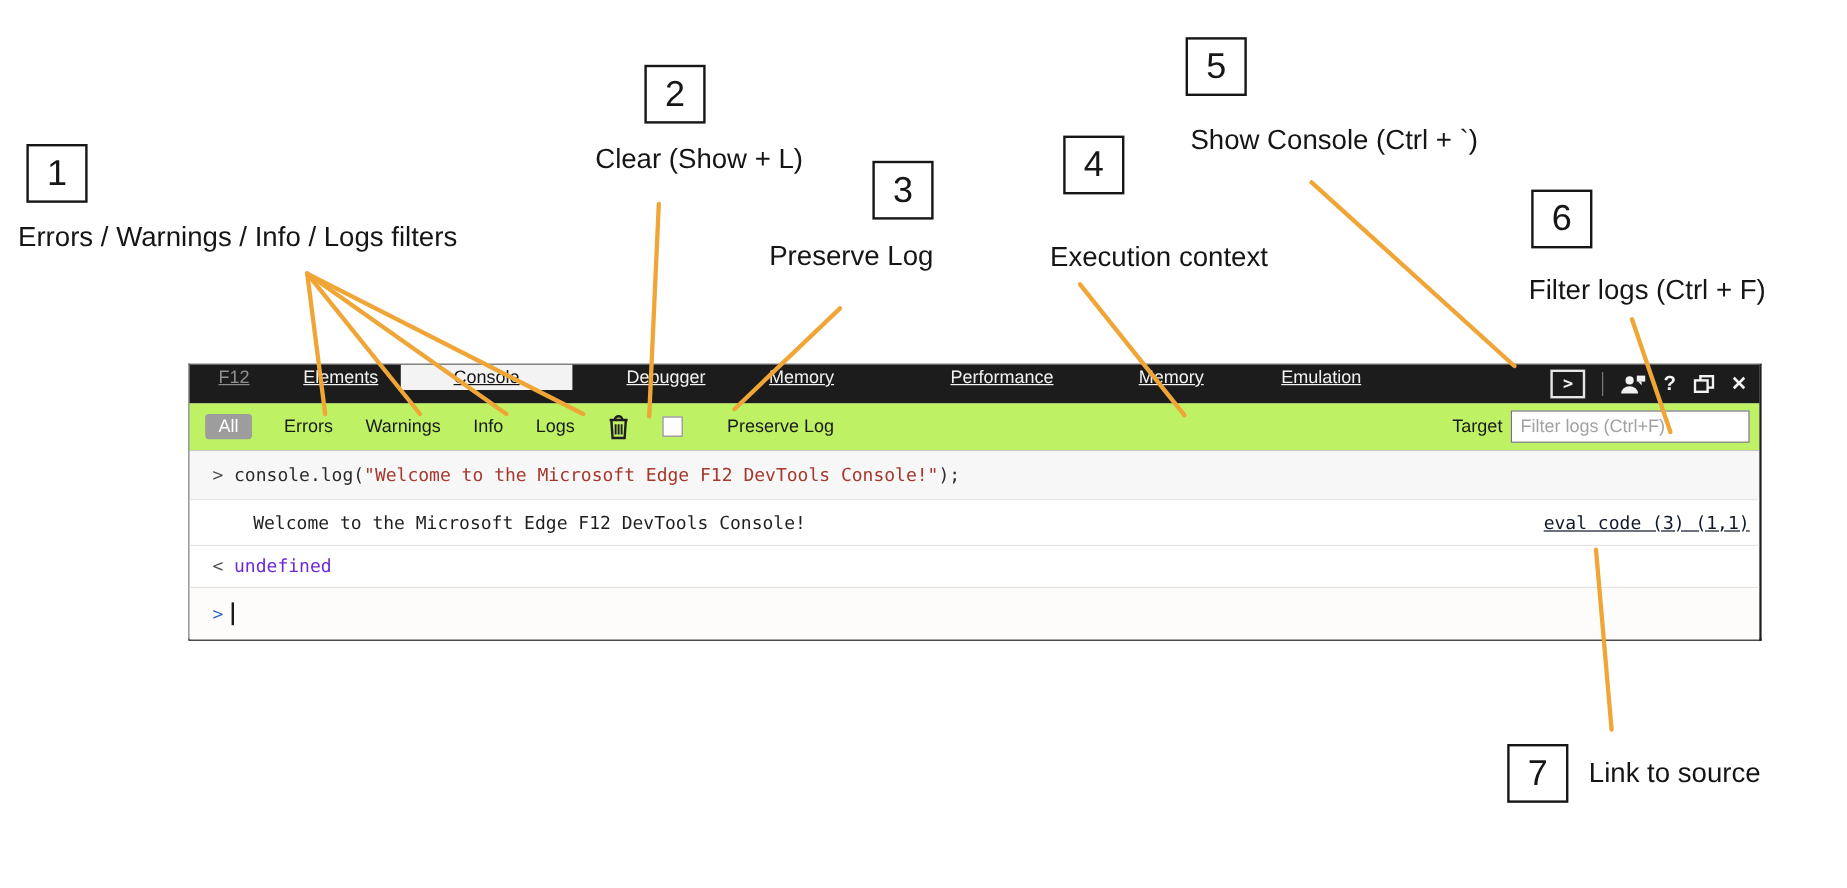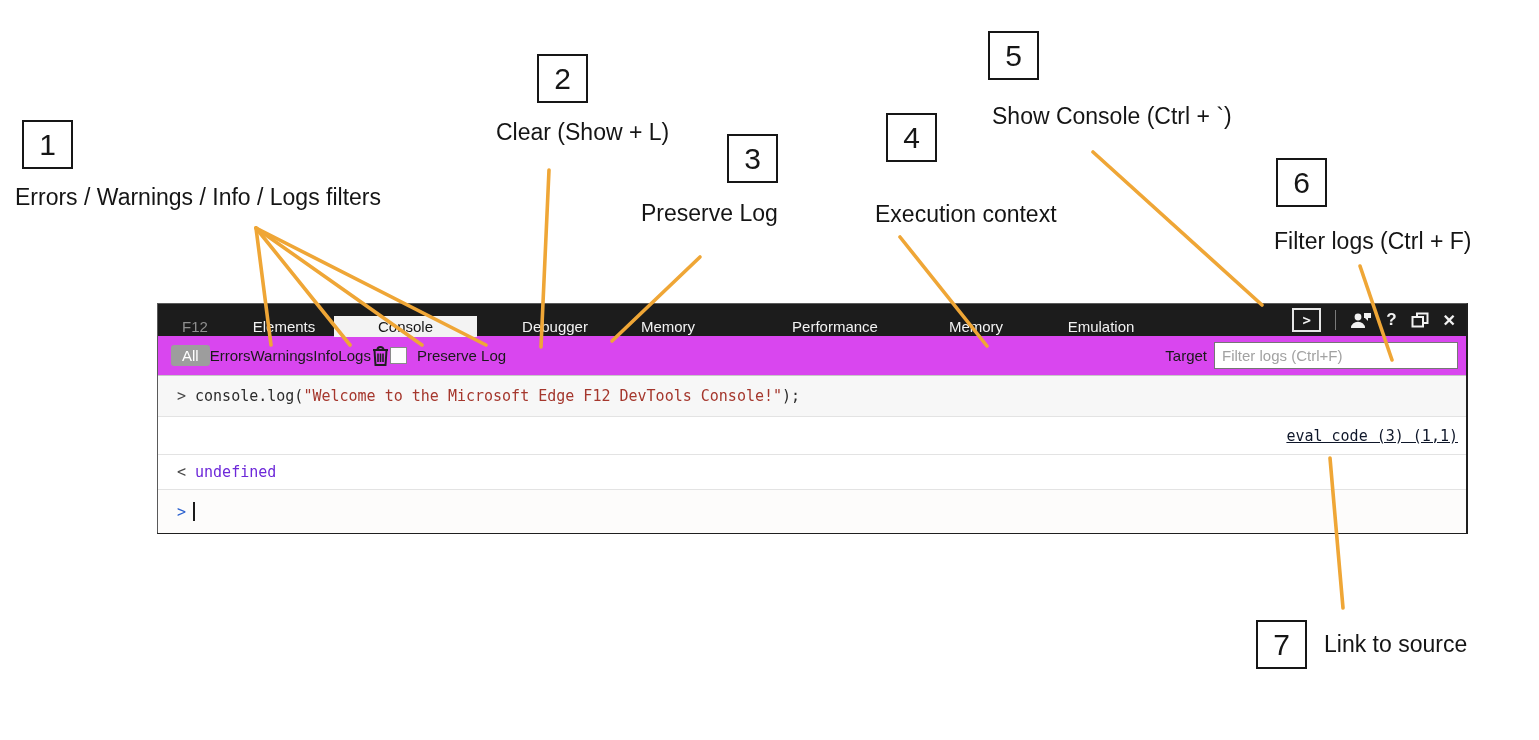--- a/index.html
+++ b/index.html
@@ -32,57 +32,57 @@
   
   #devtools {
     position:absolute; left:157px; top:303px; width:1311px; height:231px;
     background:#ffffff; border:1px solid #5a5a5a;
     border-right:2px solid #1f1f1f; border-bottom:2px solid #1f1f1f;
     z-index:1;
   }
 
   
   #tabbar { position:relative; height:32px; background:#1c1c1c; }
-  .tab { position:absolute; top:12px; height:21px; display:flex; align-items:center;
-         justify-content:center; color:#f2f2f2; font-size:15px; cursor:default; }
+  .tab { position:absolute; top:0; height:21px; display:flex; align-items:center;
+         justify-content:center; color:#f2f2f2; font-size:15px; cursor:default;text-decoration:underline; }
   #tab-f12   {left:14px;  width:46px; color:#8f8f8f;}
   #tab-elements {left:80px; width:92px;}
   #tab-console  {left:176px; width:143px; background:#f3f3f3; color:#161616;text-align:right;}
   #tab-debugger {left:352px; width:90px;}
   #tab-network  {left:475px; width:70px;}
   #tab-performance {left:625px; width:104px;}
   #tab-memory   {left:783px; width:70px;}
   #tab-emulation{left:903px; width:80px;}
 
   .bar-icons { position:absolute; right:10px; top:0; height:32px;
                display:flex; align-items:center; gap:14px; }
   .showconsole-btn { width:29px; height:24px; border:2px solid #e6e6e6;
         display:flex; align-items:center; justify-content:center;
         color:#f2f2f2; font-size:14px; font-weight:bold;
         font-family:"DejaVu Sans Mono", monospace; }
   .bar-sep { width:1px; height:20px; background:#7a7a7a; }
   .help-glyph { color:#f2f2f2; font-size:17px; font-weight:bold; }
   .close-glyph { color:#f2f2f2; font-size:16px; font-weight:bold; }
 
   
-  #toolbar { height:40px; background:#d946ef; border-bottom:1px solid #c8c8c8;
-             display:flex; align-items:center; padding-left:13px; 
+  #toolbar { height:40px; background:#bef264; border-bottom:1px solid #c8c8c8;
+             display:flex; align-items:center; padding-left:13px; gap:27px;
              font-size:15px; color:#1a1a1a; }
   .pill-all { background:#9d9d9d; color:#ffffff; border-radius:3px;
               padding:2px 11px; }
   .checkbox { width:17px; height:17px; border:1px solid #8a8a8a; background:#fdfdfd;
               margin-right:-17px; }
   .preserve-label { margin-left:27px; }
   .toolbar-right { margin-left:auto; display:flex; align-items:center;
                    gap:7px; margin-right:8px; }
   .target-select { width:236px; height:27px; border:1px solid #767676; background:#fff;
                    display:flex; align-items:center; justify-content:space-between;
                    padding:0 8px; font-size:15px; color:#1a1a1a; margin-right:4px; }
   .chevron { color:#3a3a3a; font-size:13px; }
-  .filter-input { width:244px; height:27px; border:1px solid #767676; background:#fff;
+  .filter-input { width:199px; height:27px; border:1px solid #767676; background:#fff;
                   padding:0 7px; font-size:15px; color:#1a1a1a;
                   font-family:"Liberation Sans", sans-serif; outline:none; }
   .filter-input::placeholder { color:#a2a2a2; }
 
   
   .crow { display:flex; align-items:center; font-family:"DejaVu Sans Mono", monospace;
           font-size:15px; }
   #row-input  { height:41px; background:#f7f7f7; border-bottom:1px solid #e3e3e3;
                 padding-left:19px; }
   #row-output { height:38px; background:#ffffff; border-bottom:1px solid #e3e3e3;
@@ -195,20 +195,21 @@
   </div>
 
   <div class="crow" id="row-input">
     <span class="prompt-dark">&gt;</span>
     <span class="code">console.log(</span>
       <span class="code-string">"Welcome to the Microsoft Edge F12 DevTools Console!"</span>
       <span class="code">);</span>
   </div>
 
   <div class="crow" id="row-output">
+    <span class="out-text">Welcome to the Microsoft Edge F12 DevTools Console!</span>
     <span class="spacer"></span>
     <span class="source-link">eval code (3) (1,1)</span>
   </div>
 
   <div class="crow" id="row-result">
     <span class="prompt-dark">&lt;</span>
     <span class="result-value">undefined</span>
   </div>
 
   <div class="crow" id="row-prompt">

